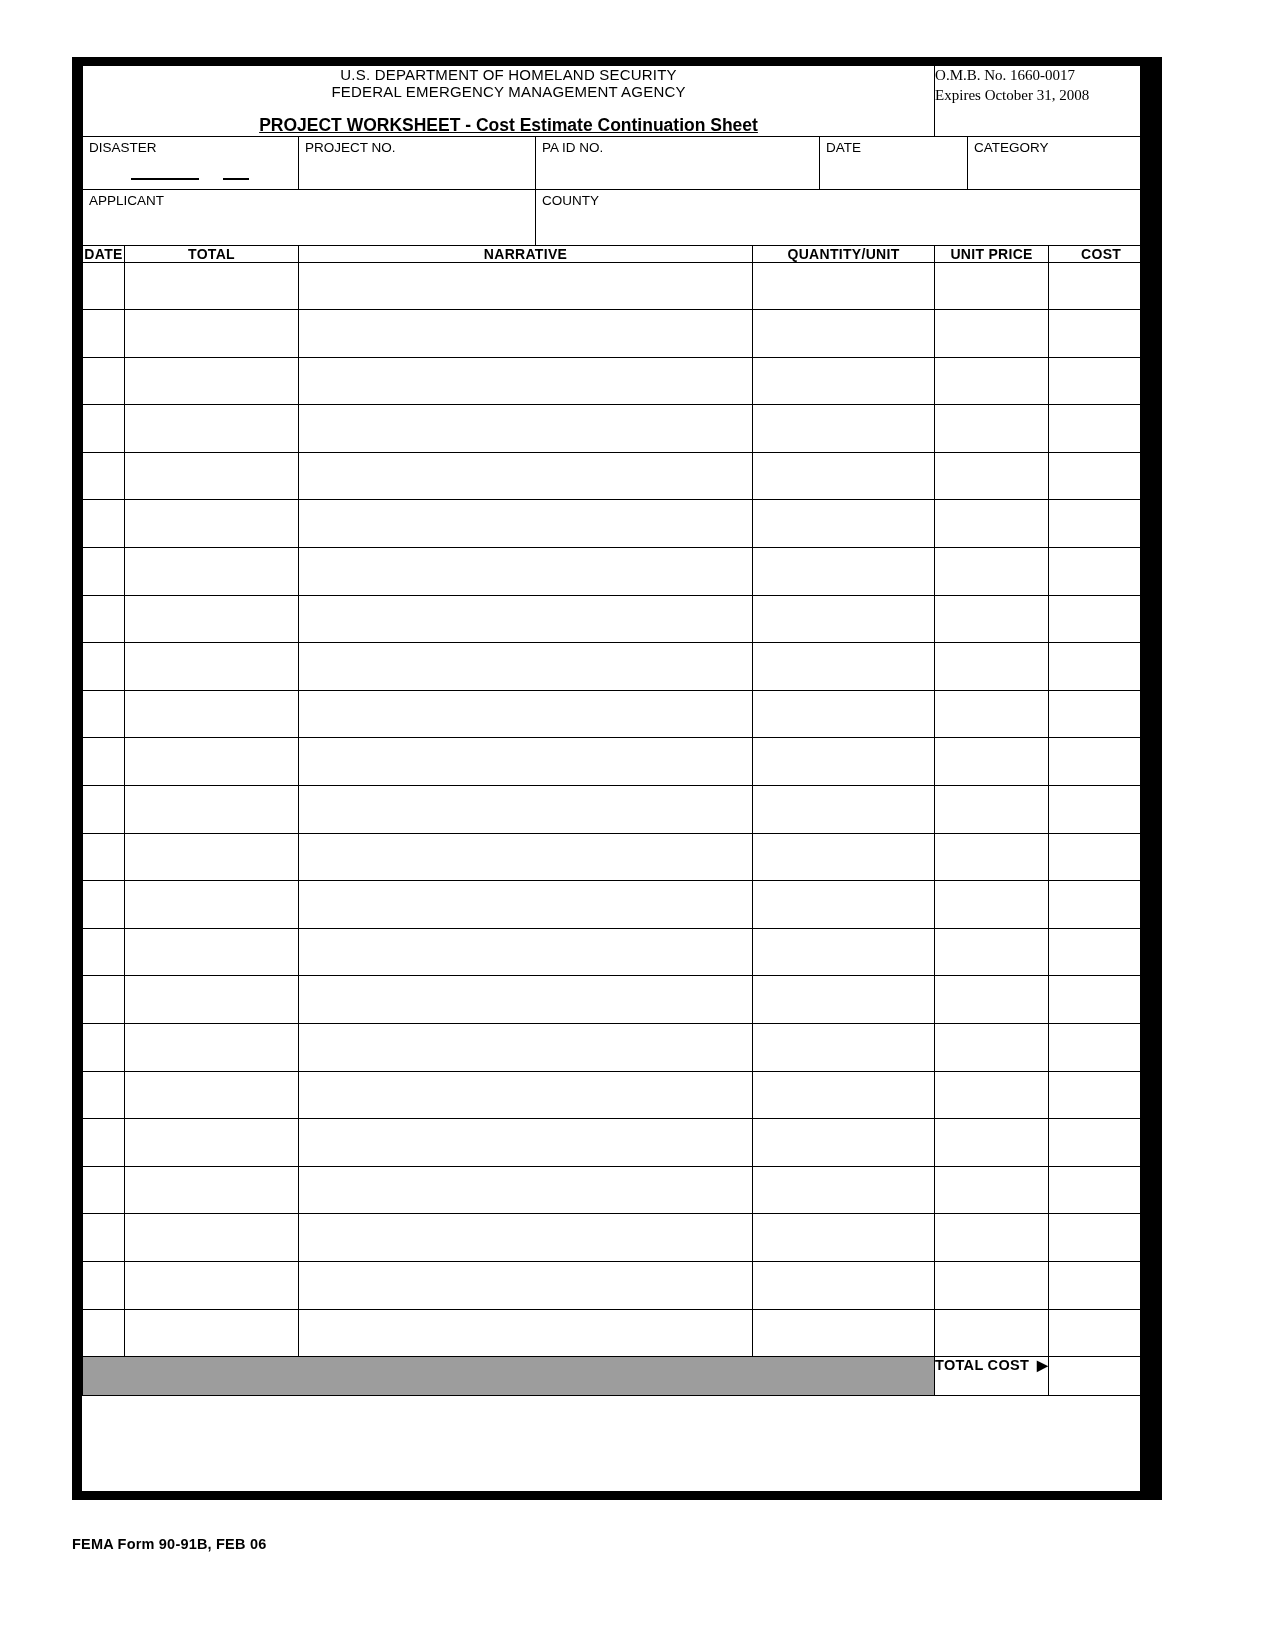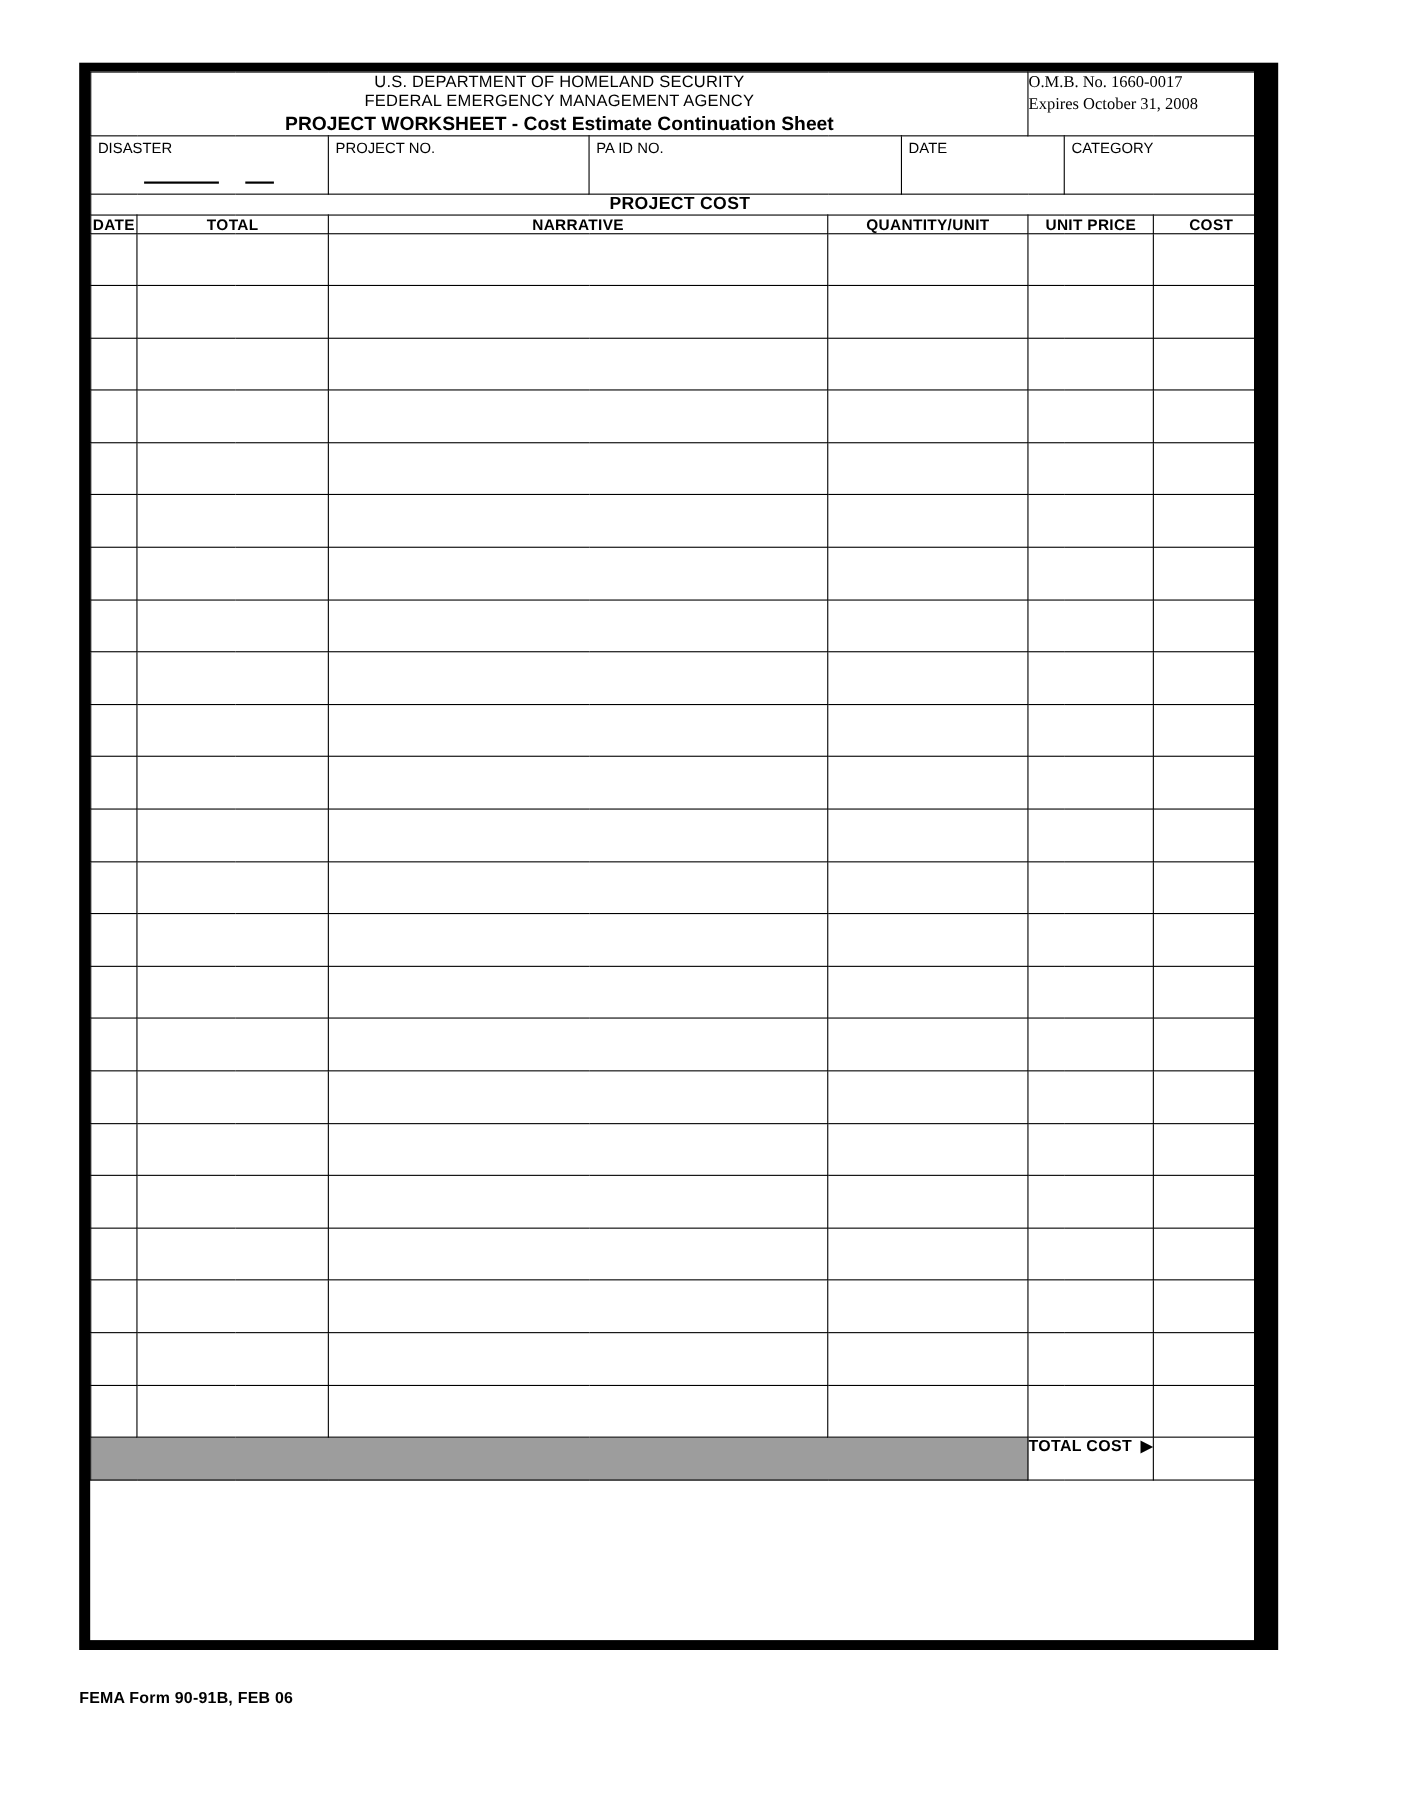--- a/index.html
+++ b/index.html
@@ -74,21 +74,22 @@
   }
   .hdr-l2 {
     font-size: 15px;
     letter-spacing: 0.2px;
     line-height: 1.15;
   }
   .hdr-l3 {
     font-size: 17.5px;
     font-weight: bold;
     line-height: 1.2;
-    margin-top: 1px;
+    margin-top: 14px;
+    text-decoration: underline;
   }
   .hdr-right {
     font-family: "Liberation Serif", serif;
     padding-top: 9px;
   }
   .omb1 { font-size: 15px; line-height: 1.3; }
   .omb2 { font-size: 15px; line-height: 1.3; }
 
   
   .disaster-cell { position: relative; }
@@ -204,24 +205,29 @@
             <span class="lbl">PA ID NO.</span>
           </td>
           <td colspan="2" style="height:53px">
             <span class="lbl">DATE</span>
           </td>
           <td colspan="2" style="height:53px">
             <span class="lbl">CATEGORY</span>
           </td>
         </tr>
 
-
         <tr>
-          <td colspan="10" class="project-cost-bar">PROJECT COST</td>
-        </tr>
+          <td colspan="4" style="height:56px">
+            <span class="lbl">APPLICANT</span>
+          </td>
+          <td colspan="6" style="height:56px">
+            <span class="lbl">COUNTY</span>
+          </td>
+        </tr>
+
 
         <tr>
           <td class="colhdr">DATE</td>
           <td colspan="2" class="colhdr">TOTAL</td>
           <td colspan="2" class="colhdr">NARRATIVE</td>
           <td colspan="2" class="colhdr">QUANTITY/UNIT</td>
           <td colspan="2" class="colhdr">UNIT PRICE</td>
           <td class="colhdr">COST</td>
         </tr>
 

